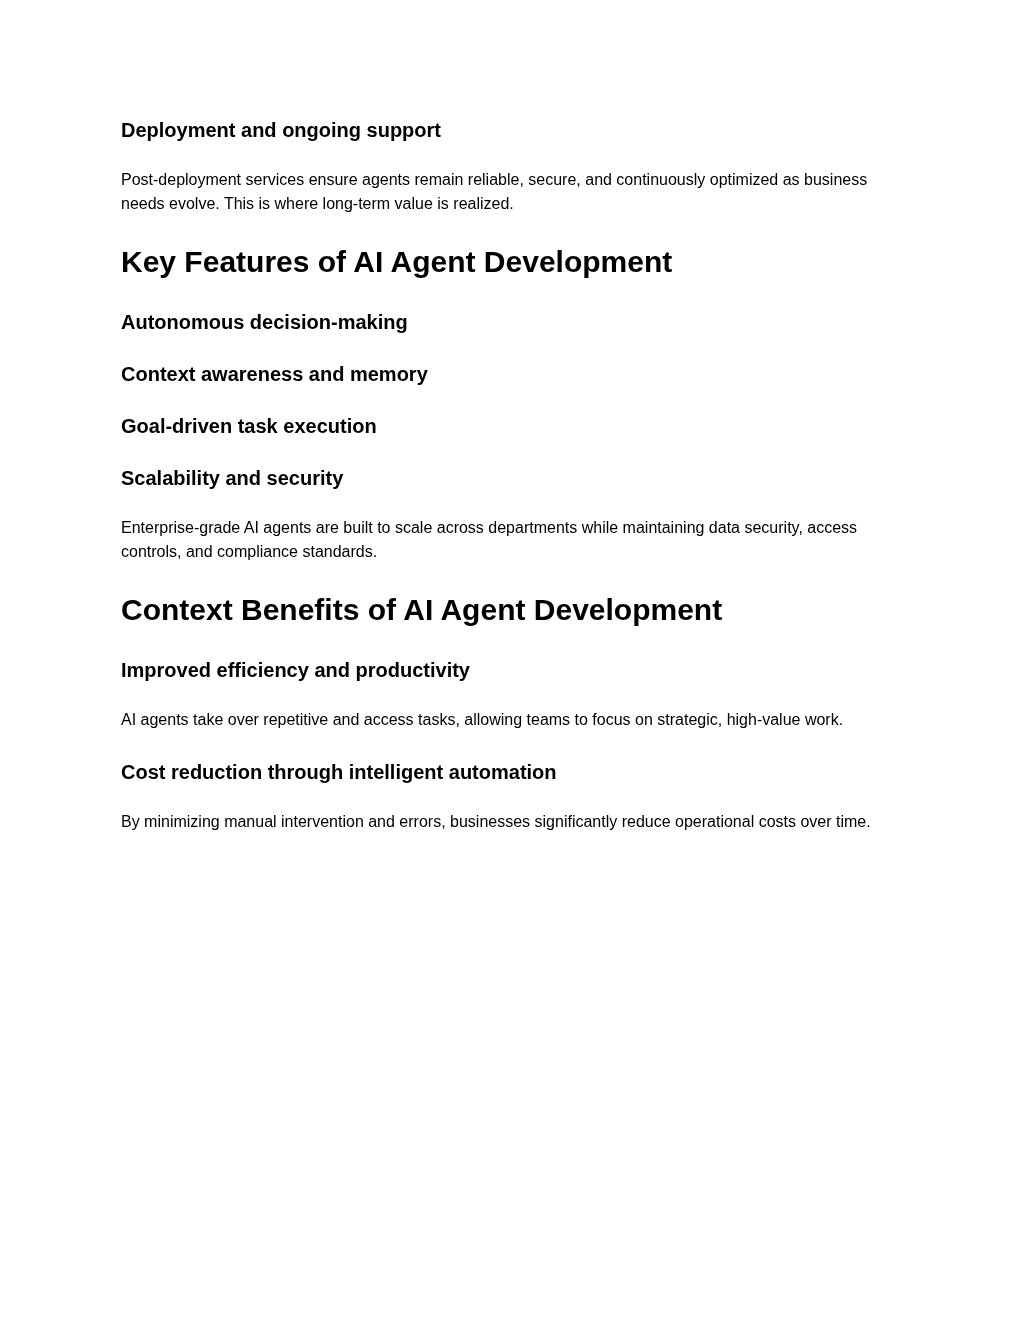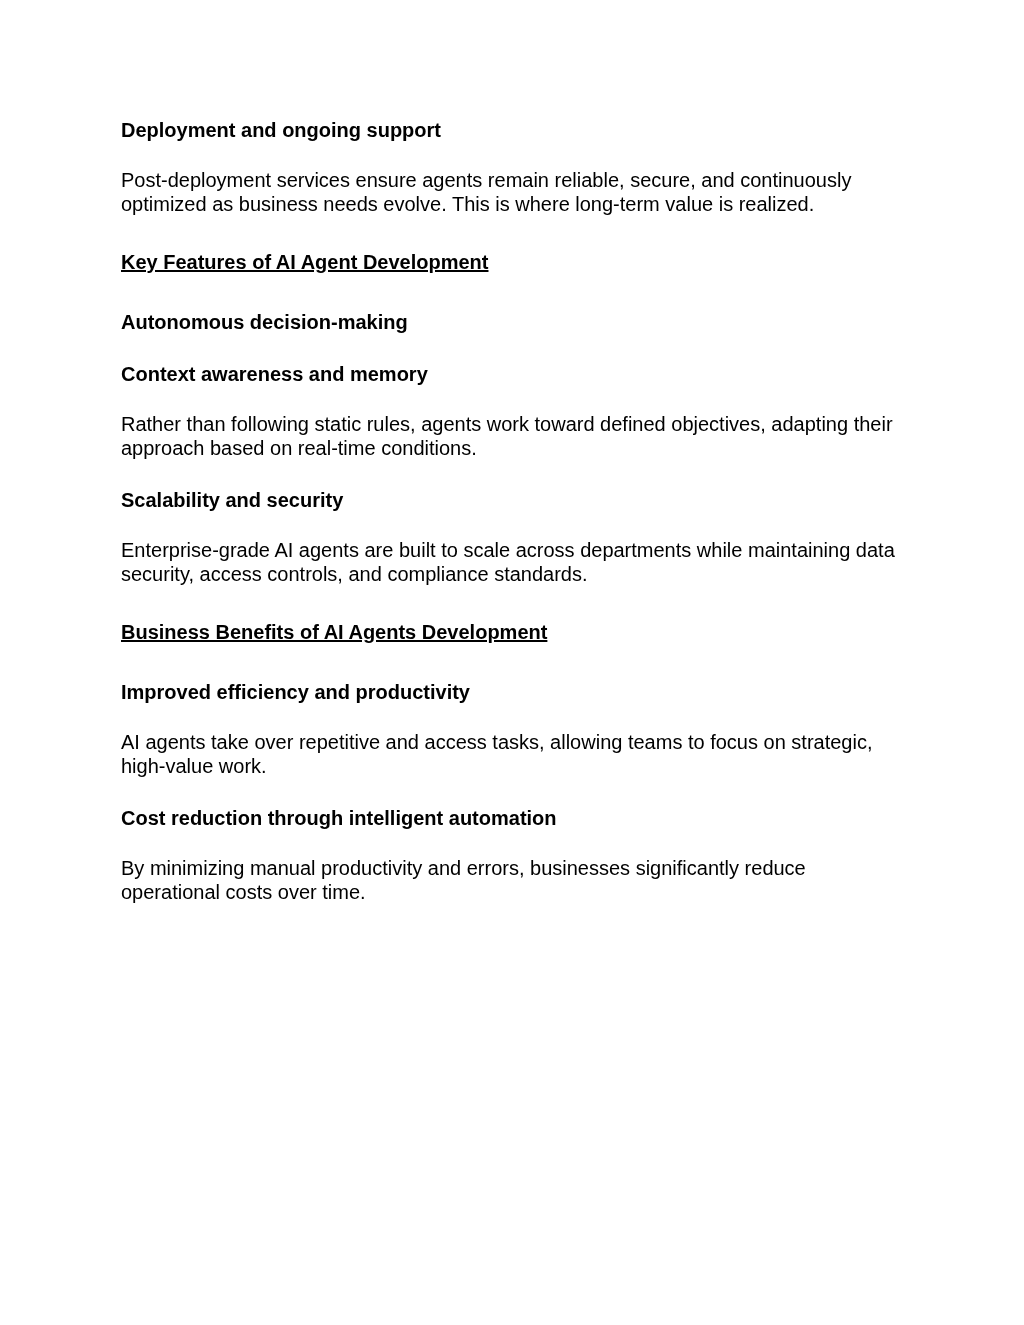--- a/index.html
+++ b/index.html
@@ -15,38 +15,37 @@
     height: 961px;
     background: #ffffff;
     color: #000000;
     overflow: hidden;
   }
   .content {
     padding: 118px 0 0 121px;
     width: 901px; 
   }
   .doc-h2 {
-    font-size: 20px;
+    font-size: 30px;
     line-height: 30px;
     font-weight: 700;
     margin: 31px 0 0 0;
     max-width: 780px;
-    text-decoration: underline;
   }
   .doc-h3 {
     font-size: 20px;
     line-height: 24px;
     font-weight: 700;
     margin: 28px 0 0 0;
     max-width: 780px;
   }
   .doc-h2 + .doc-h3 { margin-top: 33px; }
   .content > :first-child { margin-top: 0; }
   .doc-p {
-    font-size: 20px;
+    font-size: 16px;
     line-height: 24px;
     font-weight: 400;
     margin: 26px 0 0 0;
     max-width: 780px;
   }
 </style>
 </head>
 <body>
 
 <div class="page" style="background: rgb(255, 255, 255); color: rgb(0, 0, 0);">
@@ -57,31 +56,31 @@
     <p class="doc-p">Post-deployment services ensure agents remain reliable, secure, and continuously optimized as business needs evolve. This is where long-term value is realized.</p>
 
     <h2 class="doc-h2">Key Features of AI Agent Development</h2>
 
     <h3 class="doc-h3">Autonomous decision-making</h3>
 
 
     <h3 class="doc-h3">Context awareness and memory</h3>
 
 
+    <h3 class="doc-h3">Goal-driven task execution</h3>
 
-    <p class="doc-p">Rather than following static rules, agents work toward defined objectives, adapting their approach based on real-time conditions.</p>
 
     <h3 class="doc-h3">Scalability and security</h3>
 
     <p class="doc-p">Enterprise-grade AI agents are built to scale across departments while maintaining data security, access controls, and compliance standards.</p>
 
-    <h2 class="doc-h2">Business Benefits of AI Agents Development</h2>
+    <h2 class="doc-h2">Context Benefits of AI Agent Development</h2>
 
     <h3 class="doc-h3">Improved efficiency and productivity</h3>
 
     <p class="doc-p">AI agents take over repetitive and access tasks, allowing teams to focus on strategic, high-value work.</p>
 
     <h3 class="doc-h3">Cost reduction through intelligent automation</h3>
 
-    <p class="doc-p">By minimizing manual productivity and errors, businesses significantly reduce operational costs over time.</p>
+    <p class="doc-p">By minimizing manual intervention and errors, businesses significantly reduce operational costs over time.</p>
 
   </div>
 </div>
 
 </body></html>

